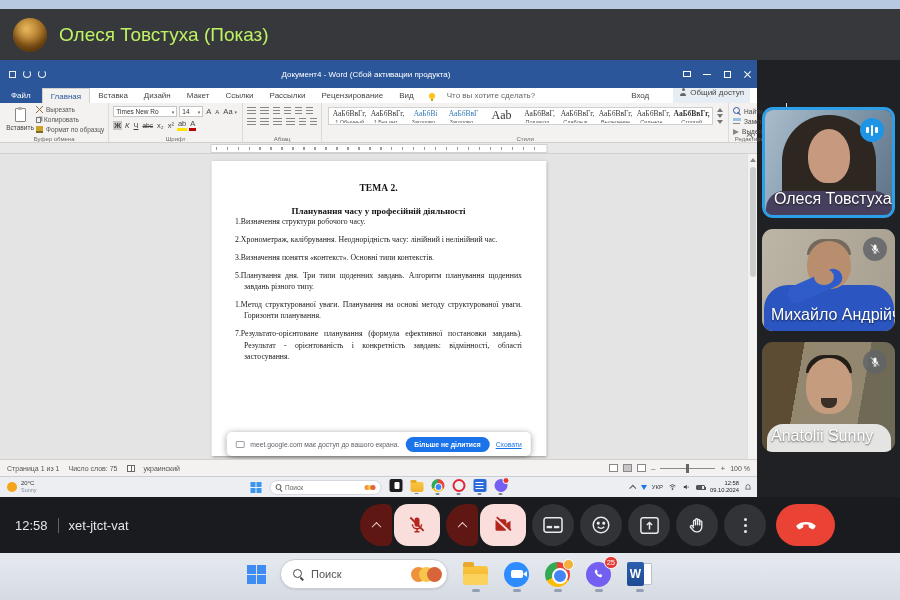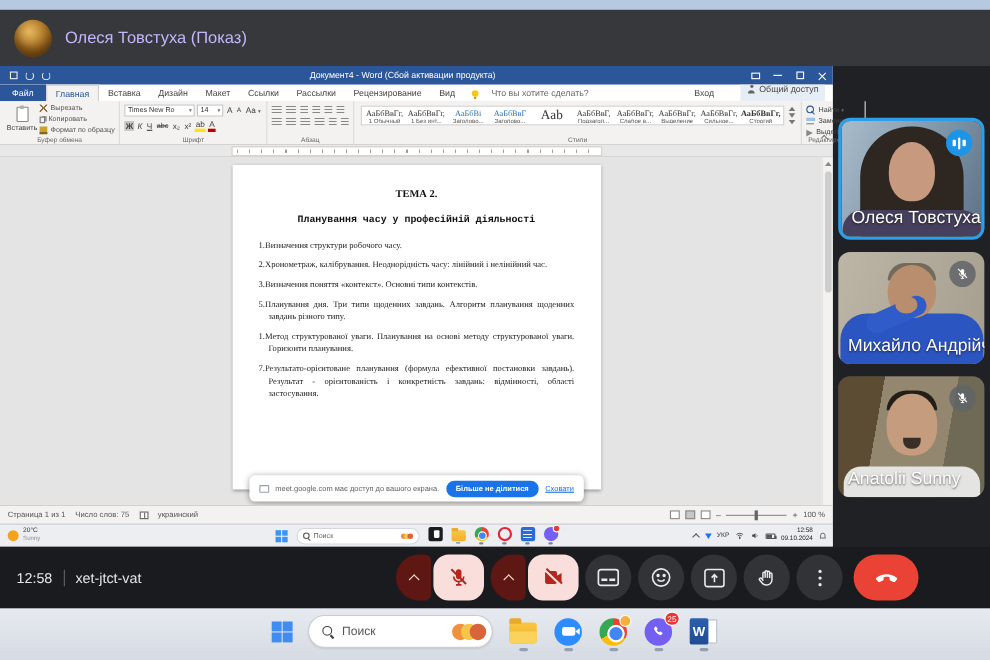--- a/index.html
+++ b/index.html
@@ -3,26 +3,26 @@
 <meta charset="utf-8">
 <style>
 *{margin:0;padding:0;box-sizing:border-box}
 html,body{width:900px;height:600px}
 body{position:relative;overflow:hidden;background:#202124;font-family:"Liberation Sans",sans-serif}
 
 
 #topstrip{position:absolute;left:0;top:0;width:900px;height:9px;background:#b7c9e1}
 #banner{position:absolute;left:0;top:9px;width:900px;height:51px;background:#36383b;display:flex;align-items:center;gap:12px;padding-left:13px}
 #banner .avatar{width:34px;height:34px;border-radius:50%;background:radial-gradient(circle at 40% 32%,#e8b95f 0%,#b07a2a 45%,#6f4312 100%);box-shadow:inset 0 -7px 9px rgba(50,25,0,.55)}
-#banner .pname{color:#c4b5fd;font-size:15px}
+#banner .pname{color:#bef264;font-size:19px}
 
 
 #share{position:absolute;left:0;top:60px;width:757px;height:437px;background:#f3f2f1;display:flex;flex-direction:column}
 
-.wtitle{height:17px;background:#2b579a;color:#fff;display:flex;align-items:center;flex:0 0 auto}
+.wtitle{height:28px;background:#2b579a;color:#fff;display:flex;align-items:center;flex:0 0 auto}
 .qat{display:flex;gap:7px;padding:0 9px;align-items:center}
 .q-save{width:7px;height:7px;border:1px solid rgba(255,255,255,.9)}
 .q-undo,.q-redo{width:8px;height:8px;border:1.2px solid rgba(255,255,255,.9);border-radius:50%;border-top-color:transparent}
 .q-redo{transform:scaleX(-1)}
 .wtitle .t{flex:1;text-align:center;font-size:8px;white-space:nowrap;overflow:hidden}
 .wctrl{display:flex;align-items:center;height:100%}
 .wc{width:20px;height:100%;display:flex;align-items:center;justify-content:center}
 .wc-rib{width:8px;height:6px;border:1px solid #fff}
 .wc-min{width:8px;height:1px;background:#fff}
 .wc-res{width:7px;height:7px;border:1px solid #fff}
@@ -89,21 +89,21 @@
 .mi-sel{width:0;height:0;border-top:3px solid transparent;border-bottom:3px solid transparent;border-left:6px solid #8a8886}
 .collapse{position:absolute;right:4px;bottom:3px;width:6px;height:4px;border-left:1.2px solid #777;border-top:1.2px solid #777;transform:rotate(45deg)}
 
 .ruler{height:11px;background:#e8e8e8;position:relative;border-bottom:1px solid #d2d0ce;flex:0 0 auto}
 .rband{position:absolute;left:50%;transform:translateX(-50%);top:2px;width:335px;height:7px;background:#fff;box-shadow:0 0 0 1px #d2d0ce}
 .rticks{position:absolute;left:4px;right:4px;top:2px;height:3px;background:repeating-linear-gradient(90deg,#9a9a9a 0 1px,transparent 1px 11px)}
 
 .docarea{flex:1;background:#e4e4e4;position:relative;overflow:hidden}
 .page{position:absolute;left:50%;transform:translateX(-50%);top:7px;width:335px;height:295px;background:#fff;box-shadow:0 1px 3px rgba(0,0,0,.35);padding:22px 24px}
 .dtitle{font-family:"Liberation Serif",serif;font-size:9.5px;font-weight:bold;text-align:center;margin-bottom:13px;color:#111}
-.dsub{font-family:Liberation Mono, monospace;font-size:9px;font-weight:bold;text-align:center;margin-bottom:12px;color:#111}
+.dsub{font-family:Liberation Serif, serif;font-size:9px;font-weight:bold;text-align:center;margin-bottom:0;color:#111}
 .ditem{font-family:"Liberation Serif",serif;font-size:7.8px;line-height:11.4px;text-align:justify;color:#1a1a1a;margin-bottom:6.5px;padding-left:9px;text-indent:-9px}
 .vscroll{position:absolute;right:0;top:0;bottom:0;width:10px;background:#f3f2f1;border-left:1px solid #e0e0e0}
 .varrow{position:absolute;top:4px;left:2px;width:0;height:0;border-left:3px solid transparent;border-right:3px solid transparent;border-bottom:4px solid #8a8886}
 .vthumb{position:absolute;top:13px;left:2px;width:6px;height:110px;background:#cdcdcd;border-radius:3px}
 .notif{position:absolute;bottom:3px;left:50%;transform:translateX(-50%);height:24px;background:#fff;border-radius:5px;box-shadow:0 1px 6px rgba(0,0,0,.4);display:flex;align-items:center;gap:6px;padding:0 9px;font-size:6.8px;color:#5f6368;white-space:nowrap}
 .cast{width:9px;height:7px;border:1px solid #9aa0a6;border-radius:1px;flex:0 0 auto}
 .notifbtn{background:#1a73e8;color:#fff;border-radius:11px;padding:4px 9px;font-weight:bold}
 .notiflink{color:#1a73e8;text-decoration:underline}
 
 .statusbar{height:17px;background:#f3f2f1;border-top:1px solid #d2d0ce;display:flex;align-items:center;font-size:7px;color:#555;padding:0 7px;gap:9px;flex:0 0 auto}

